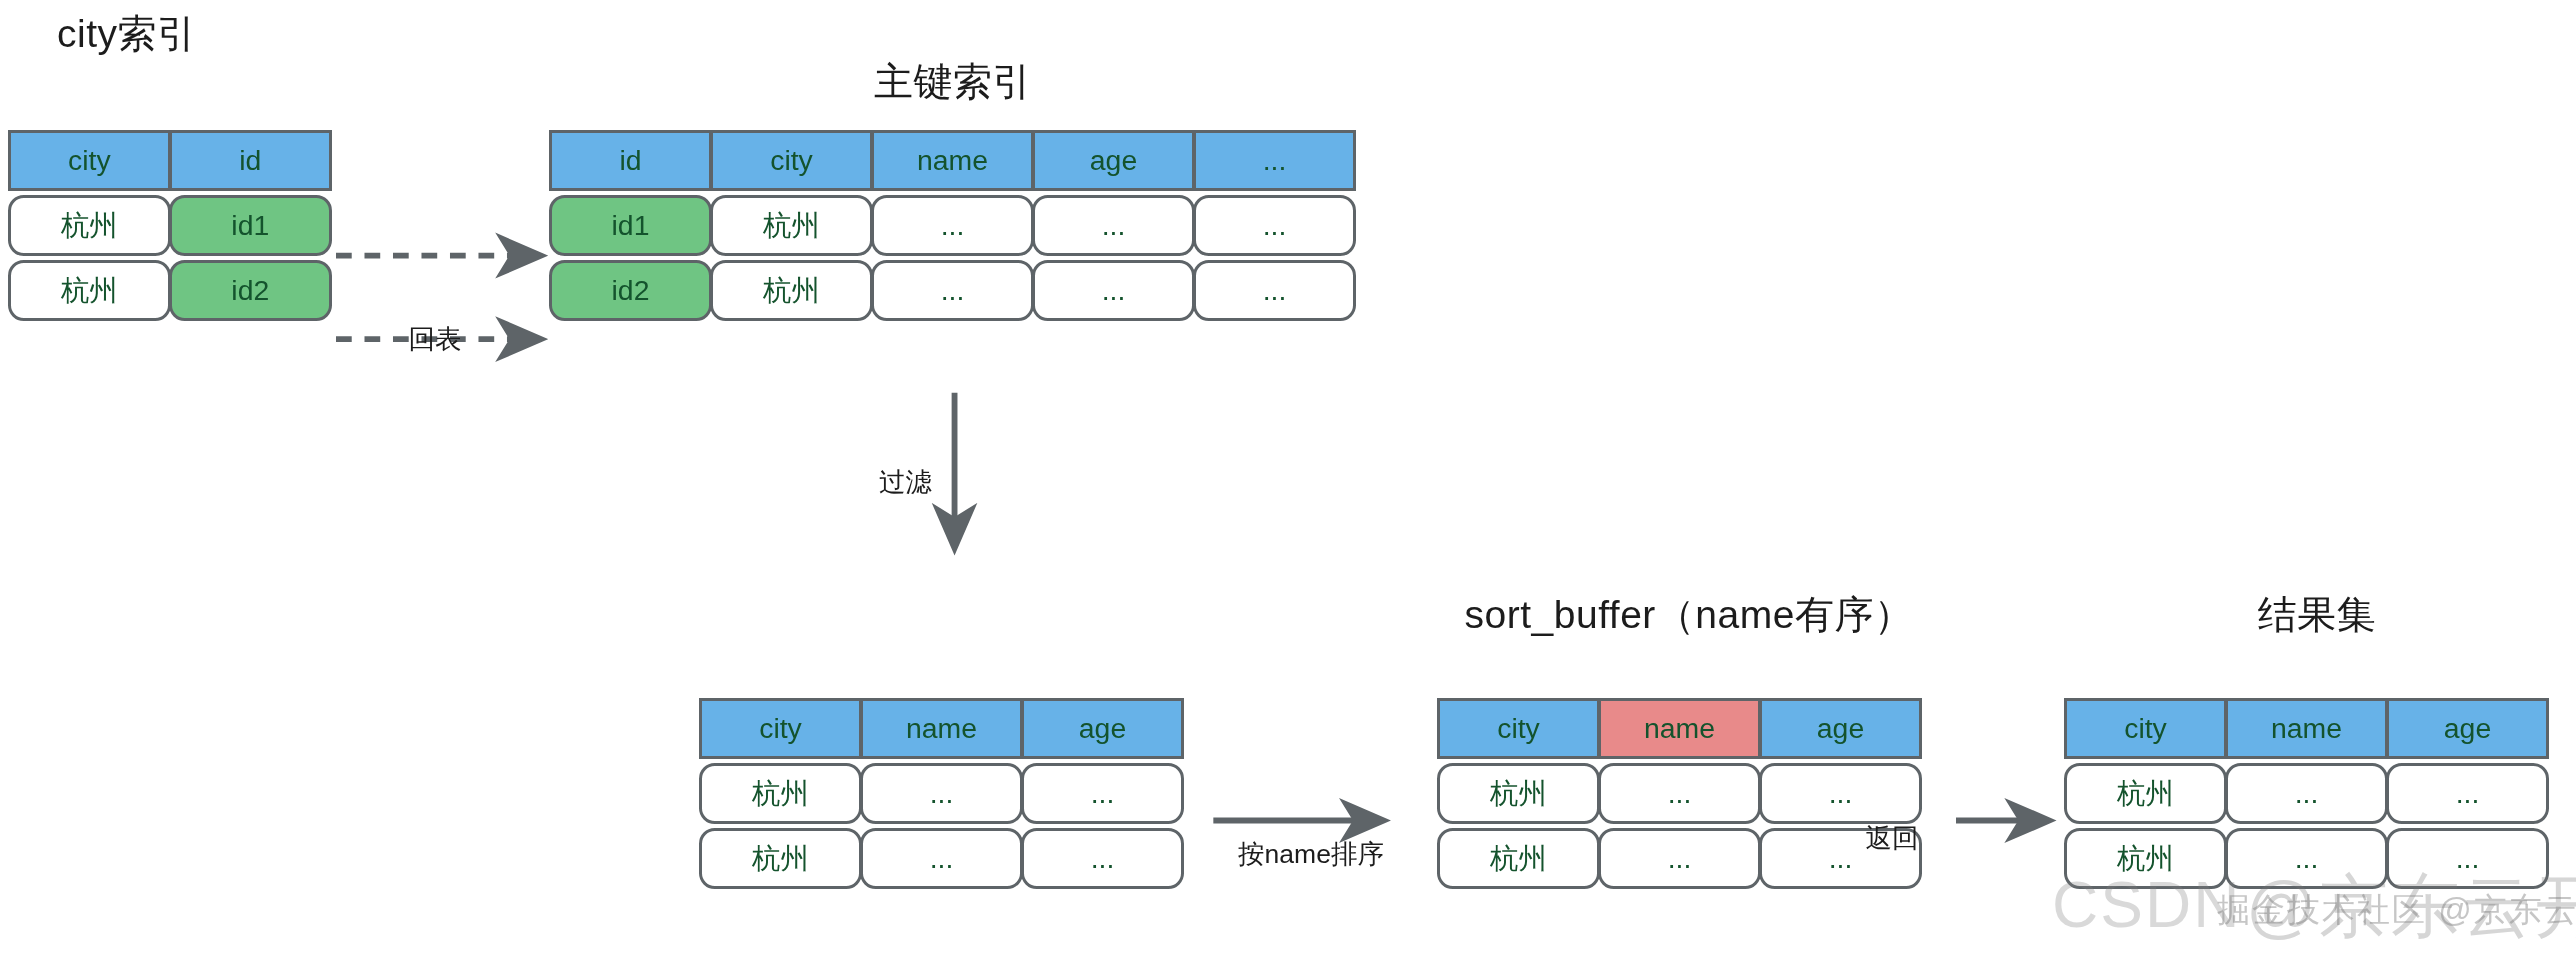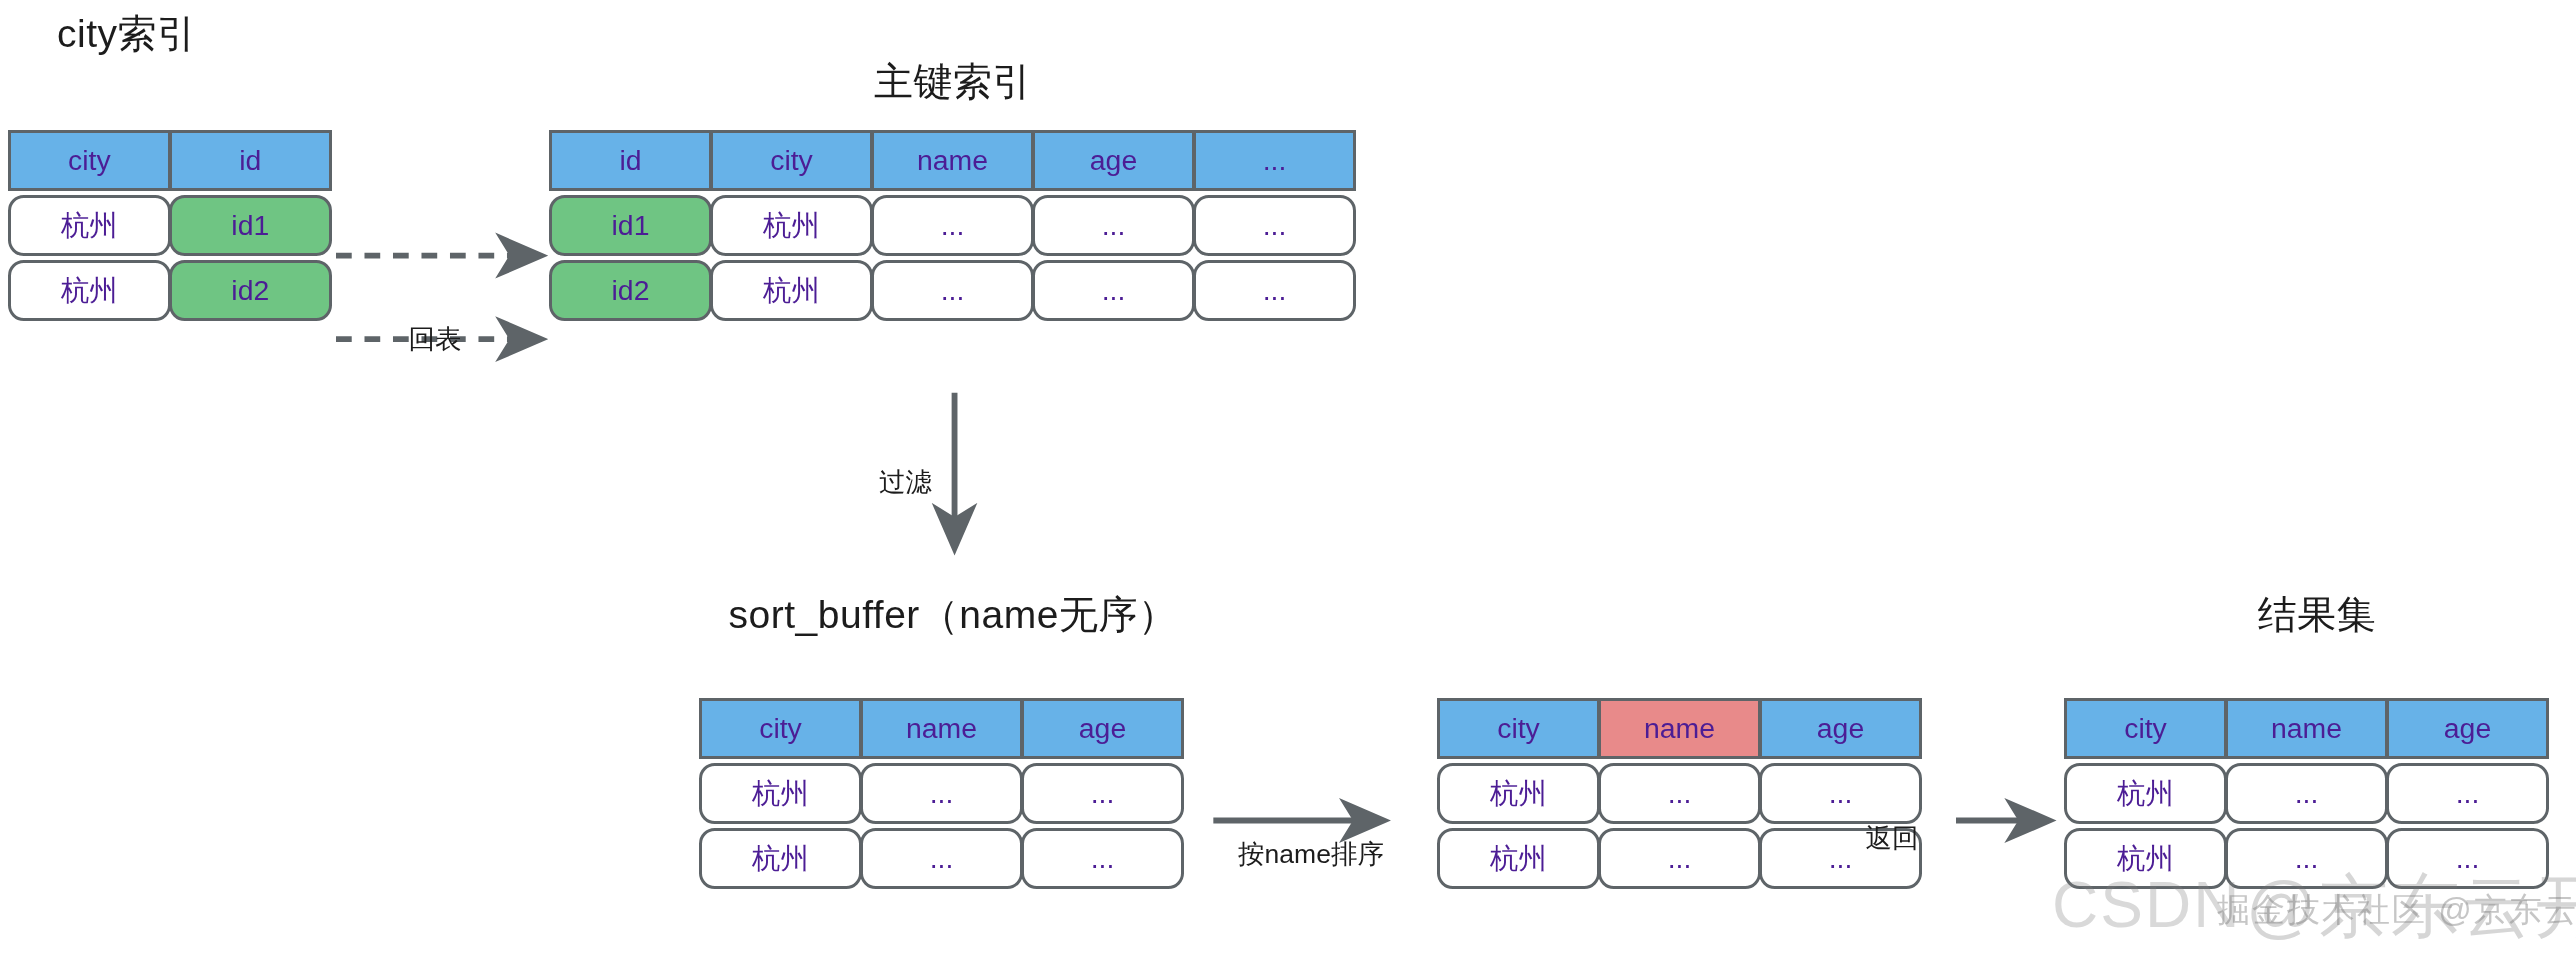--- a/index.html
+++ b/index.html
@@ -41,21 +41,21 @@
   }
   .row.hdr-row { gap: 0px; }
   .row.data-row { margin-top: 2px; }
 
   .cell {
     box-sizing: border-box;
     display: flex;
     align-items: center;
     justify-content: center;
     font-size: 28.4px;
-    color: #4c1d95;
+    color: #14532d;
     white-space: nowrap;
   }
   
   .cell.hdr {
     background: #67b2e8;
     border: 3.9px solid #5e6468;
     border-radius: 0;
     height: 61px;
     margin-right: -2px;
   }
@@ -115,22 +115,22 @@
 </style>
 </head>
 <body>
 
 <div id="canvas">
 
   <div class="title" style="left:57px; top:13.7px;">city索引</div>
 
   <div class="title center" style="left:953px; top:13.7px;margin-top:48px;">主键索引</div>
 
-  <div class="title center" style="left:953px; top:595px;">sort_buffer（name无序）</div>
-
+
+  <div class="title center" style="left:1689px; top:595px;">sort_buffer（name有序）</div>
 
   <div class="title center" style="left:2317px; top:595px;">结果集</div>
 
   <div class="tbl" style="left:7.8px; top:130px;">
     <div class="row hdr-row">
       <div class="cell hdr" style="width:163px;">city</div>
       <div class="cell hdr" style="width:163px;">id</div>
     </div>
     <div class="row data-row">
       <div class="cell data" style="width:163px;">杭州</div>

